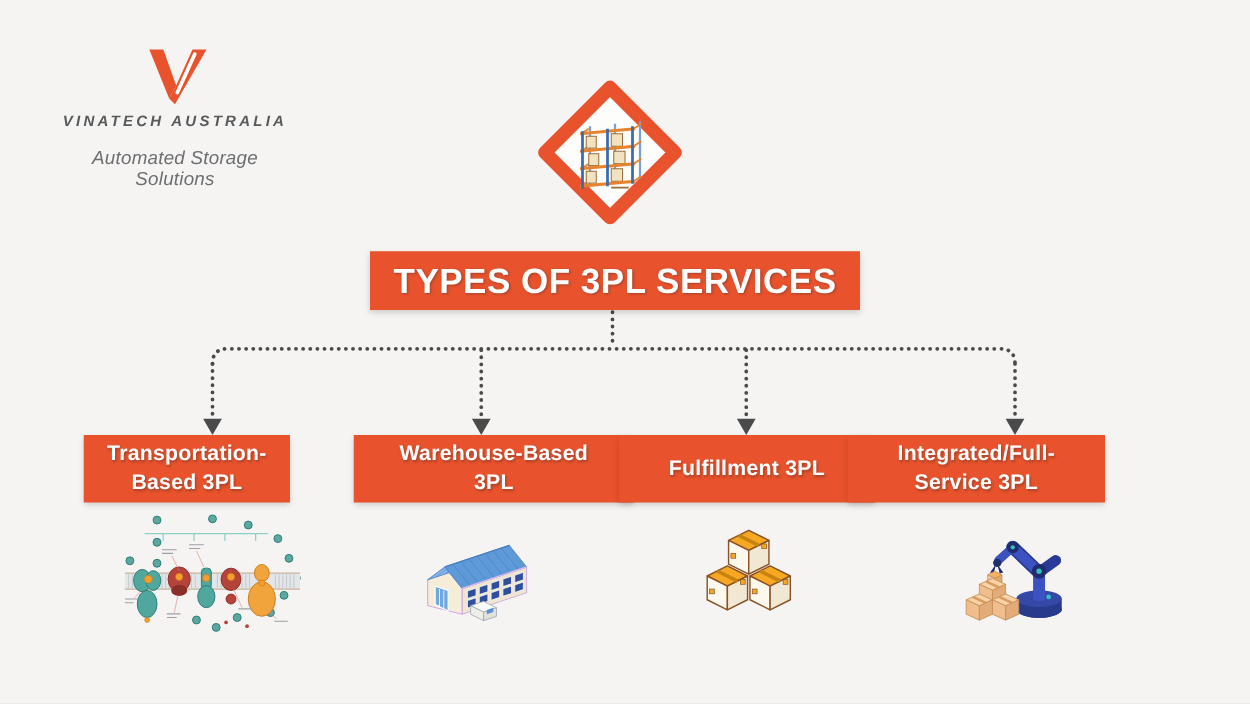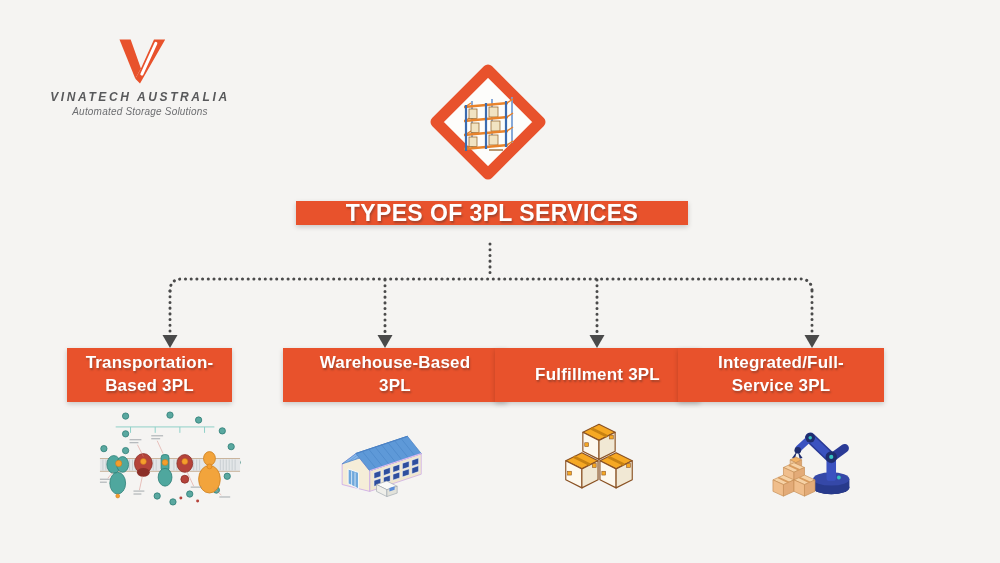--- a/index.html
+++ b/index.html
@@ -17,31 +17,31 @@
     background:var(--background);
     font-family:"Liberation Sans",sans-serif;
   }
   
   .logo{position:absolute;left:40px;top:36px;width:200px;text-align:center;font-style:italic;}
   .logo-v{display:block;margin:0 auto;}
   .logo-name{
     margin-top:4px;font-size:12px;font-weight:bold;color:var(--logo_text);
     letter-spacing:2.6px;white-space:nowrap;
   }
-  .logo-tagline{margin-top:2px;font-size:10px;color:var(--tagline_text);letter-spacing:.2px;}
+  .logo-tagline{margin-top:14px;font-size:15px;color:var(--tagline_text);letter-spacing:.2px;}
   
   .diamond-wrap{position:absolute;left:428px;top:62px;width:120px;height:120px;}
   
   .banner{
     position:absolute;background:var(--accent);color:var(--box_text);
     display:flex;align-items:center;justify-content:center;text-align:center;
     font-weight:bold;box-shadow:0 2px 5px rgba(0,0,0,.18);
     text-shadow:1px 1.5px 2px rgba(40,40,40,.35);
   }
-  .title-banner{left:296px;top:201px;width:392px;height:24px;font-size:23px;letter-spacing:.4px;}
+  .title-banner{left:296px;top:201px;width:392px;height:47px;font-size:28px;letter-spacing:.4px;}
   
   .service-box{
     top:348px;height:54px;font-size:17px;line-height:1.35;letter-spacing:.2px;
     flex-direction:column;
   }
   .sb-1{left:67px;width:165px;}
   .sb-2{left:283px;width:224px;}
   .sb-3{left:495px;width:205px;}
   .sb-4{left:678px;width:206px;}
   .service-box span{display:block;}

